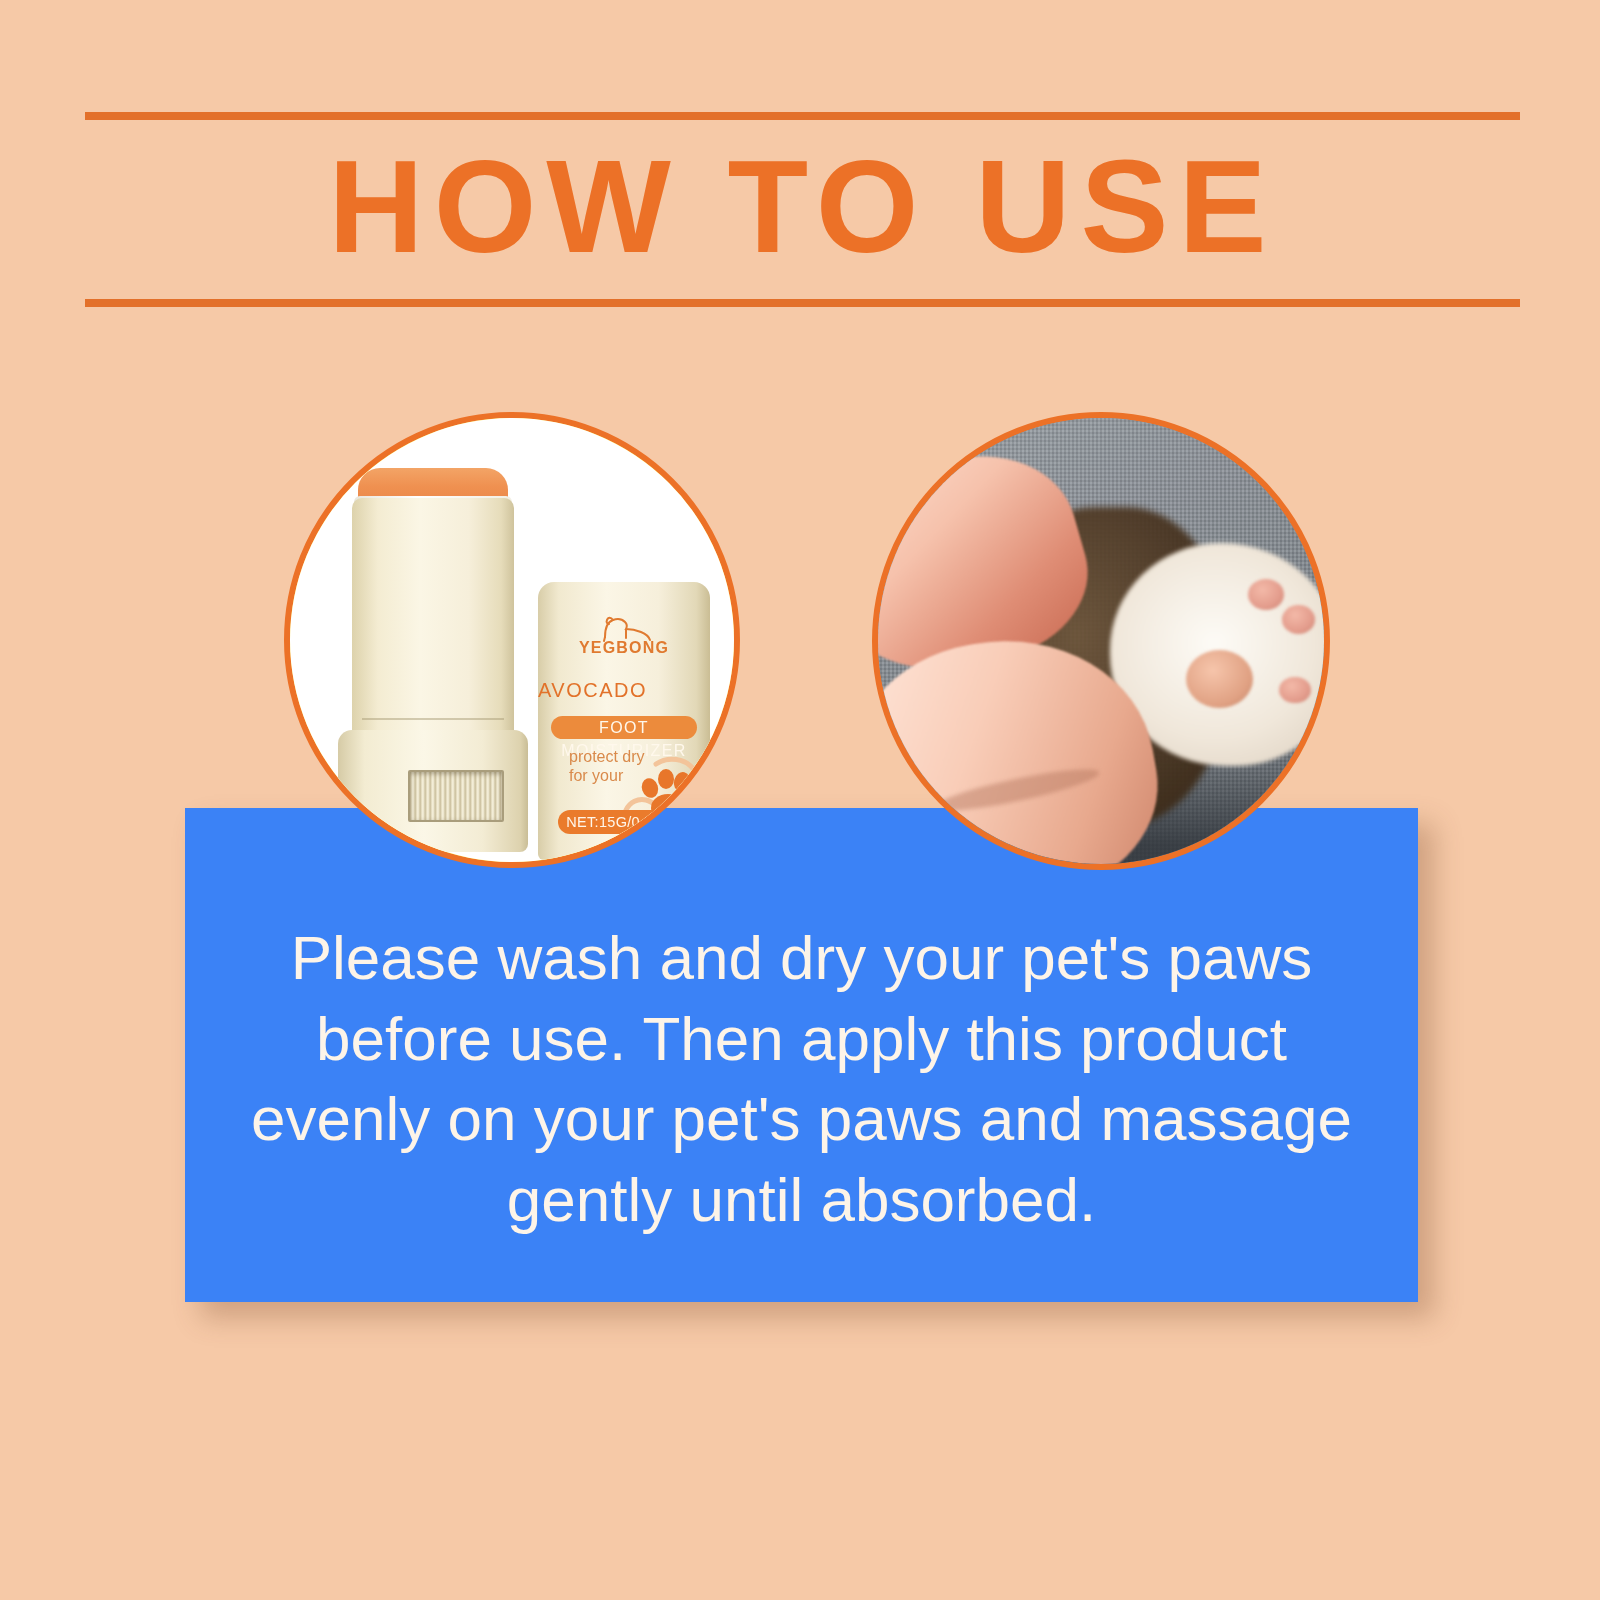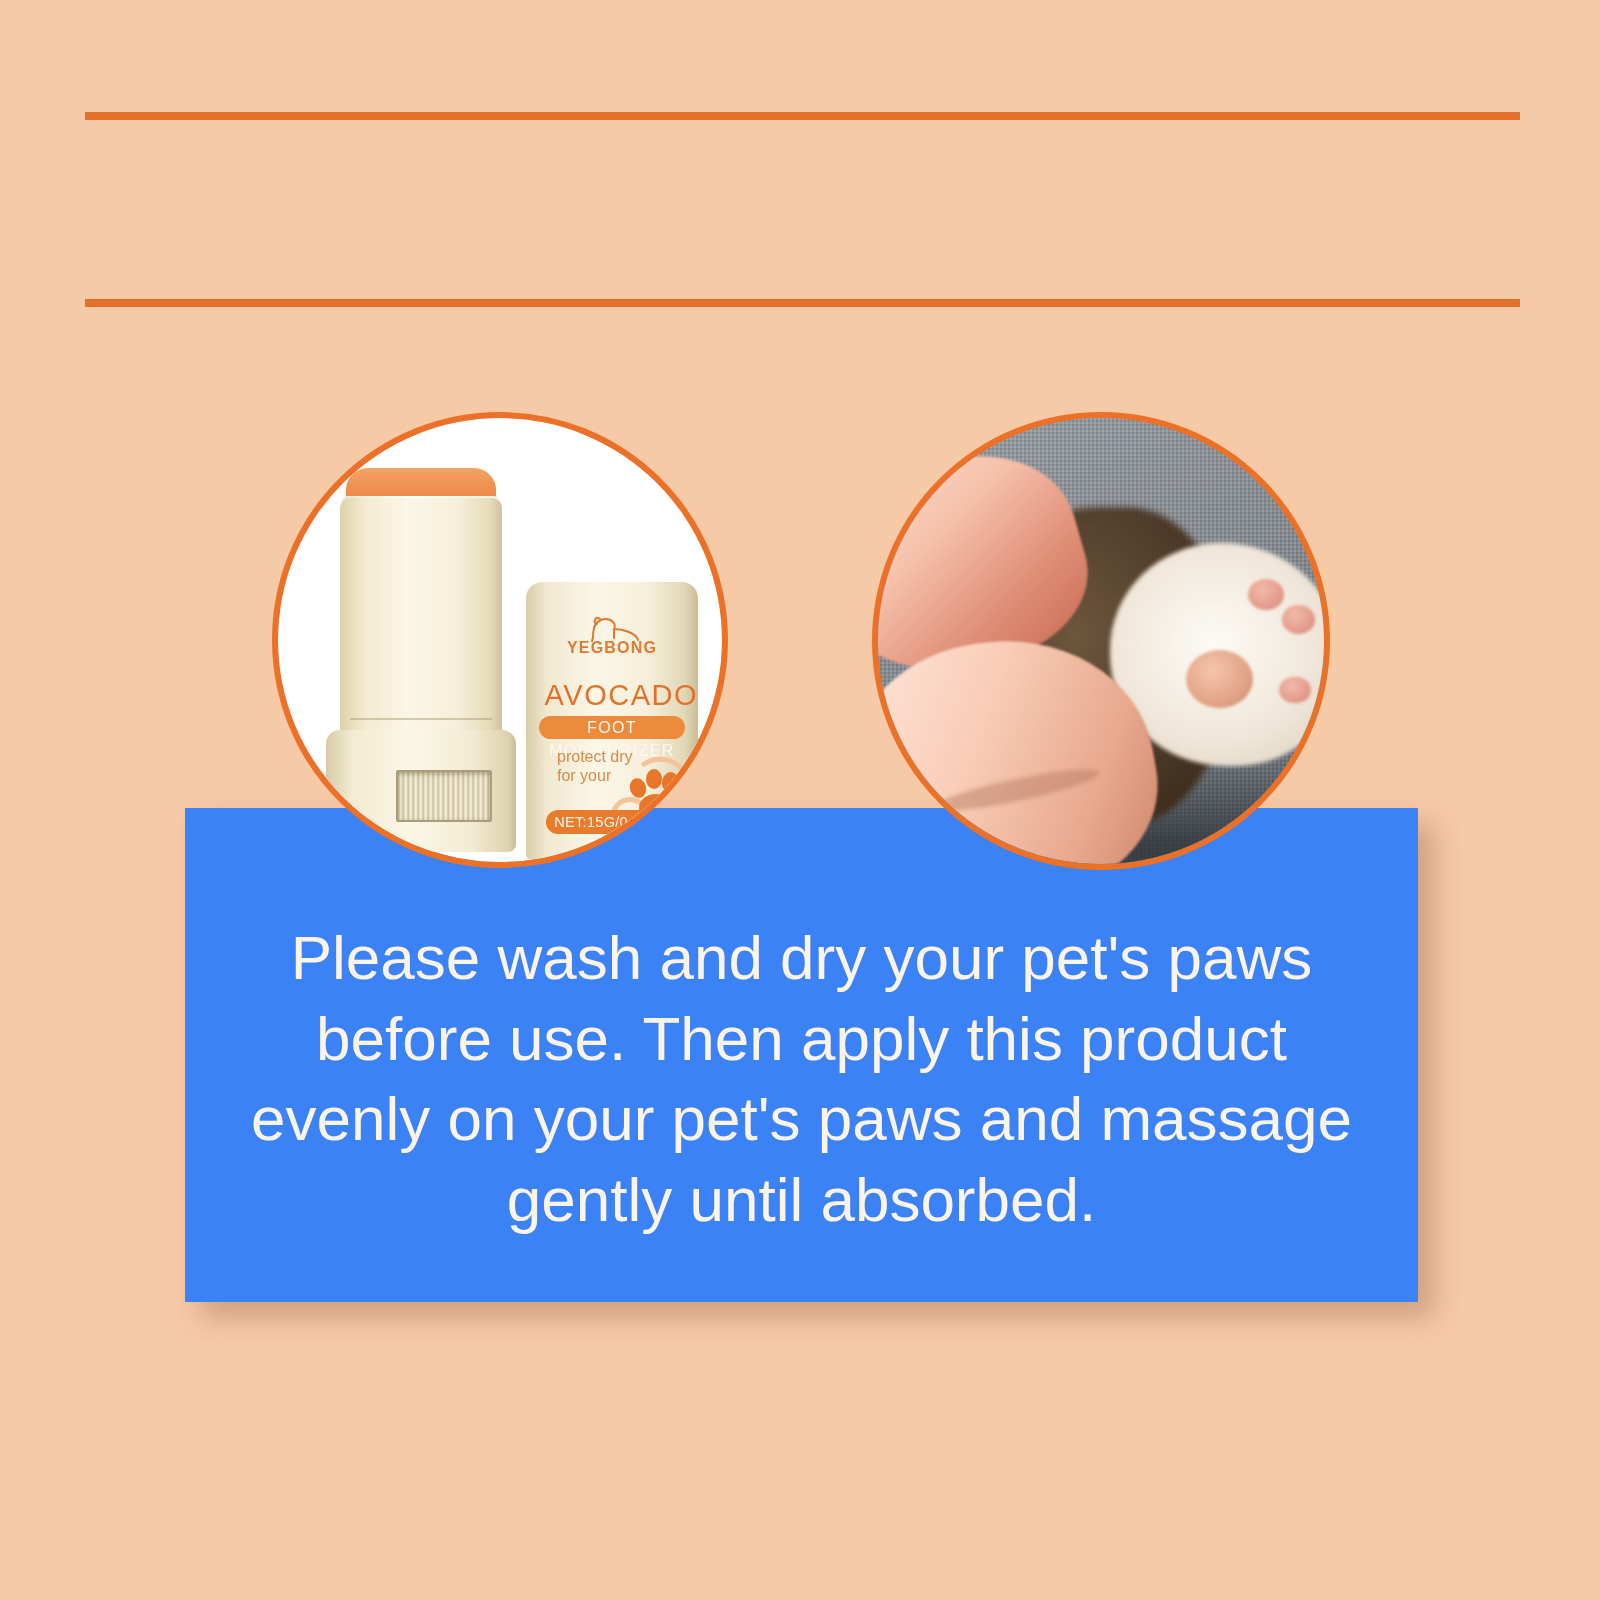--- a/index.html
+++ b/index.html
@@ -75,25 +75,25 @@
 
   
   .photo-circle {
     position: absolute;
     border-radius: 50%;
     overflow: hidden;
     border: 6px solid #ec7127;
     box-sizing: border-box;
   }
   #product-circle {
-    left: 272px;
+    left: 284px;
     top: 412px;
     width: 456px;
     height: 456px;
-    background: #c2410c;
+    background: #fde047;
   }
   #paw-circle {
     left: 872px;
     top: 412px;
     width: 458px;
     height: 458px;
     background: #8e9399;
   }
 
   
@@ -202,26 +202,25 @@
     font-size: 16px;
     font-weight: bold;
     letter-spacing: 1.2px;
     font-family: "Liberation Sans", sans-serif;
   }
   #tube-product-name {
     position: absolute;
     left: 0;
     right: 0;
     top: 97px;
-    text-align: right;
+    text-align: left;
     color: #e2722a;
-    font-size: 29px;
+    font-size: 20px;
     letter-spacing: 1.5px;
     font-family: "Liberation Sans", sans-serif;
-    padding-left: 8px;
   }
   #tube-subtitle-pill {
     position: absolute;
     left: 13px;
     right: 13px;
     top: 134px;
     height: 23px;
     line-height: 23px;
     text-align: center;
     background: #ec8b3c;
@@ -351,20 +350,21 @@
     border-radius: 50%;
     transform: rotate(-12deg);
     filter: blur(2px);
   }
 </style>
 </head>
 <body>
 
 <div id="title-block">
   <div class="rule top"></div>
+  <div id="page-title">HOW TO USE</div>
   <div class="rule bottom"></div>
 </div>
 
 <div id="instruction-panel">
   <div id="instruction-text">Please wash and dry your pet's paws before use. Then apply this product evenly on your pet's paws and massage gently until absorbed.</div>
 </div>
 
 <div id="product-circle" class="photo-circle">
   <div id="product-scene">
 

